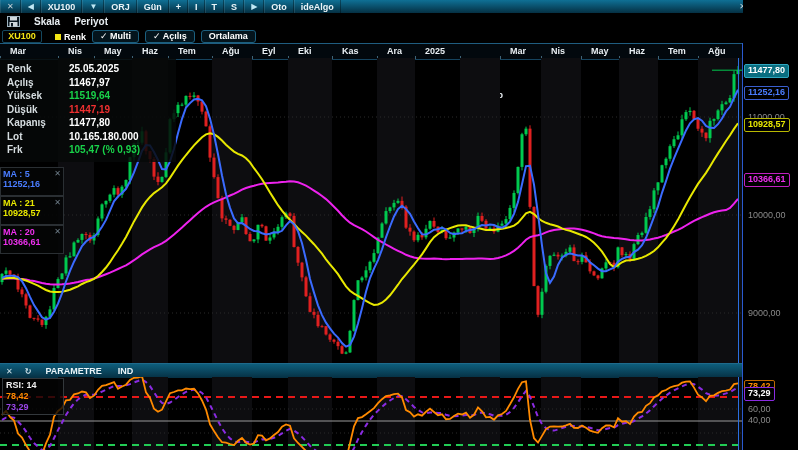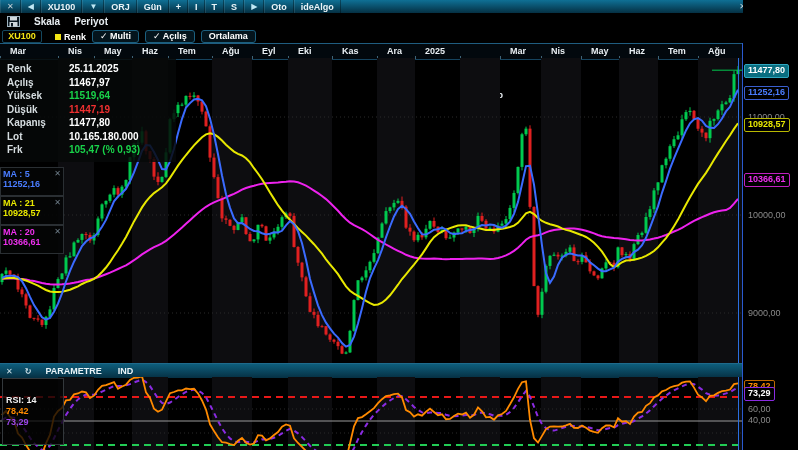--- a/index.html
+++ b/index.html
@@ -64,21 +64,21 @@
   .mabox .l1{display:flex;justify-content:space-between;}
   .mabox .x{color:#6e7d88;font-size:8px;}
   
   .indhdr{position:absolute;left:0;top:363px;width:742px;height:14px;
     background:linear-gradient(#0e5e7c,#063043);display:flex;align-items:center;
     color:#eaf4f8;font-size:9px;font-weight:bold;border-top:1px solid #1f6a8c;}
   .indhdr .ic{padding:0 6px;color:#cfe3ea;font-size:8px;}
   .indhdr .lbl{padding:0 8px;}
   
   .rsilbl{position:absolute;left:2px;top:378px;width:54px;background:rgba(4,4,4,0.78);
-    border:1px solid #33383c;font-size:9px;font-weight:bold;padding:16px 3px;}
+    border:1px solid #33383c;font-size:9px;font-weight:bold;padding:1px 3px;}
   .rsilbl div{height:11px;line-height:11px;}
   .rsi-name{color:#f0f0f0;}
   .rsi-v1{color:#ff8a00;}
   .rsi-v2{color:#9a46e8;}
 </style>
 </head>
 <body>
 
 <div id="app">
 
@@ -573,21 +573,21 @@
       <div class="plabel style-rsi-cur" style="top: 380.396px;">78,42</div>
       <div class="plabel style-rsi-smooth" style="top: 386.552px;">73,29</div>
       <div class="plabel style-tick" style="top: 402.5px;">60,00</div>
       <div class="plabel style-tick" style="top: 414px;">40,00</div>
     </div>
   <div class="vsep"></div>
 
   <div class="info" id="info">
       <div class="irow">
         <span class="ilab">Renk</span>
-        <span class="ival ">25.11.2025</span>
+        <span class="ival ">25.05.2025</span>
       </div>
       <div class="irow">
         <span class="ilab">Açılış</span>
         <span class="ival ">11467,97</span>
       </div>
       <div class="irow">
         <span class="ilab">Yüksek</span>
         <span class="ival up">11519,64</span>
       </div>
       <div class="irow">

